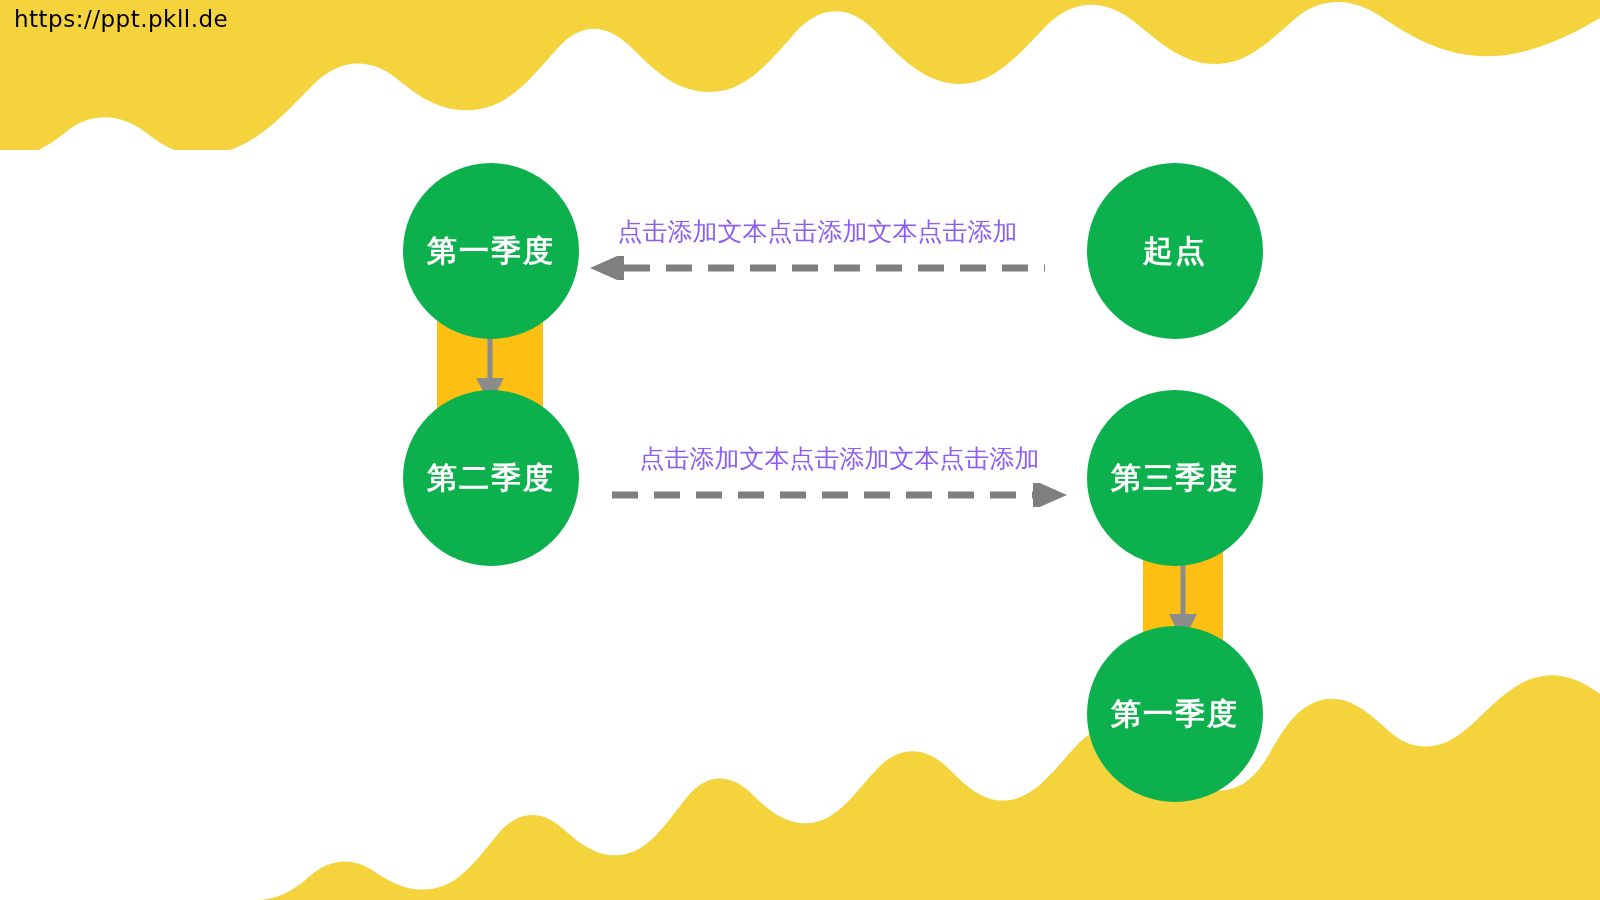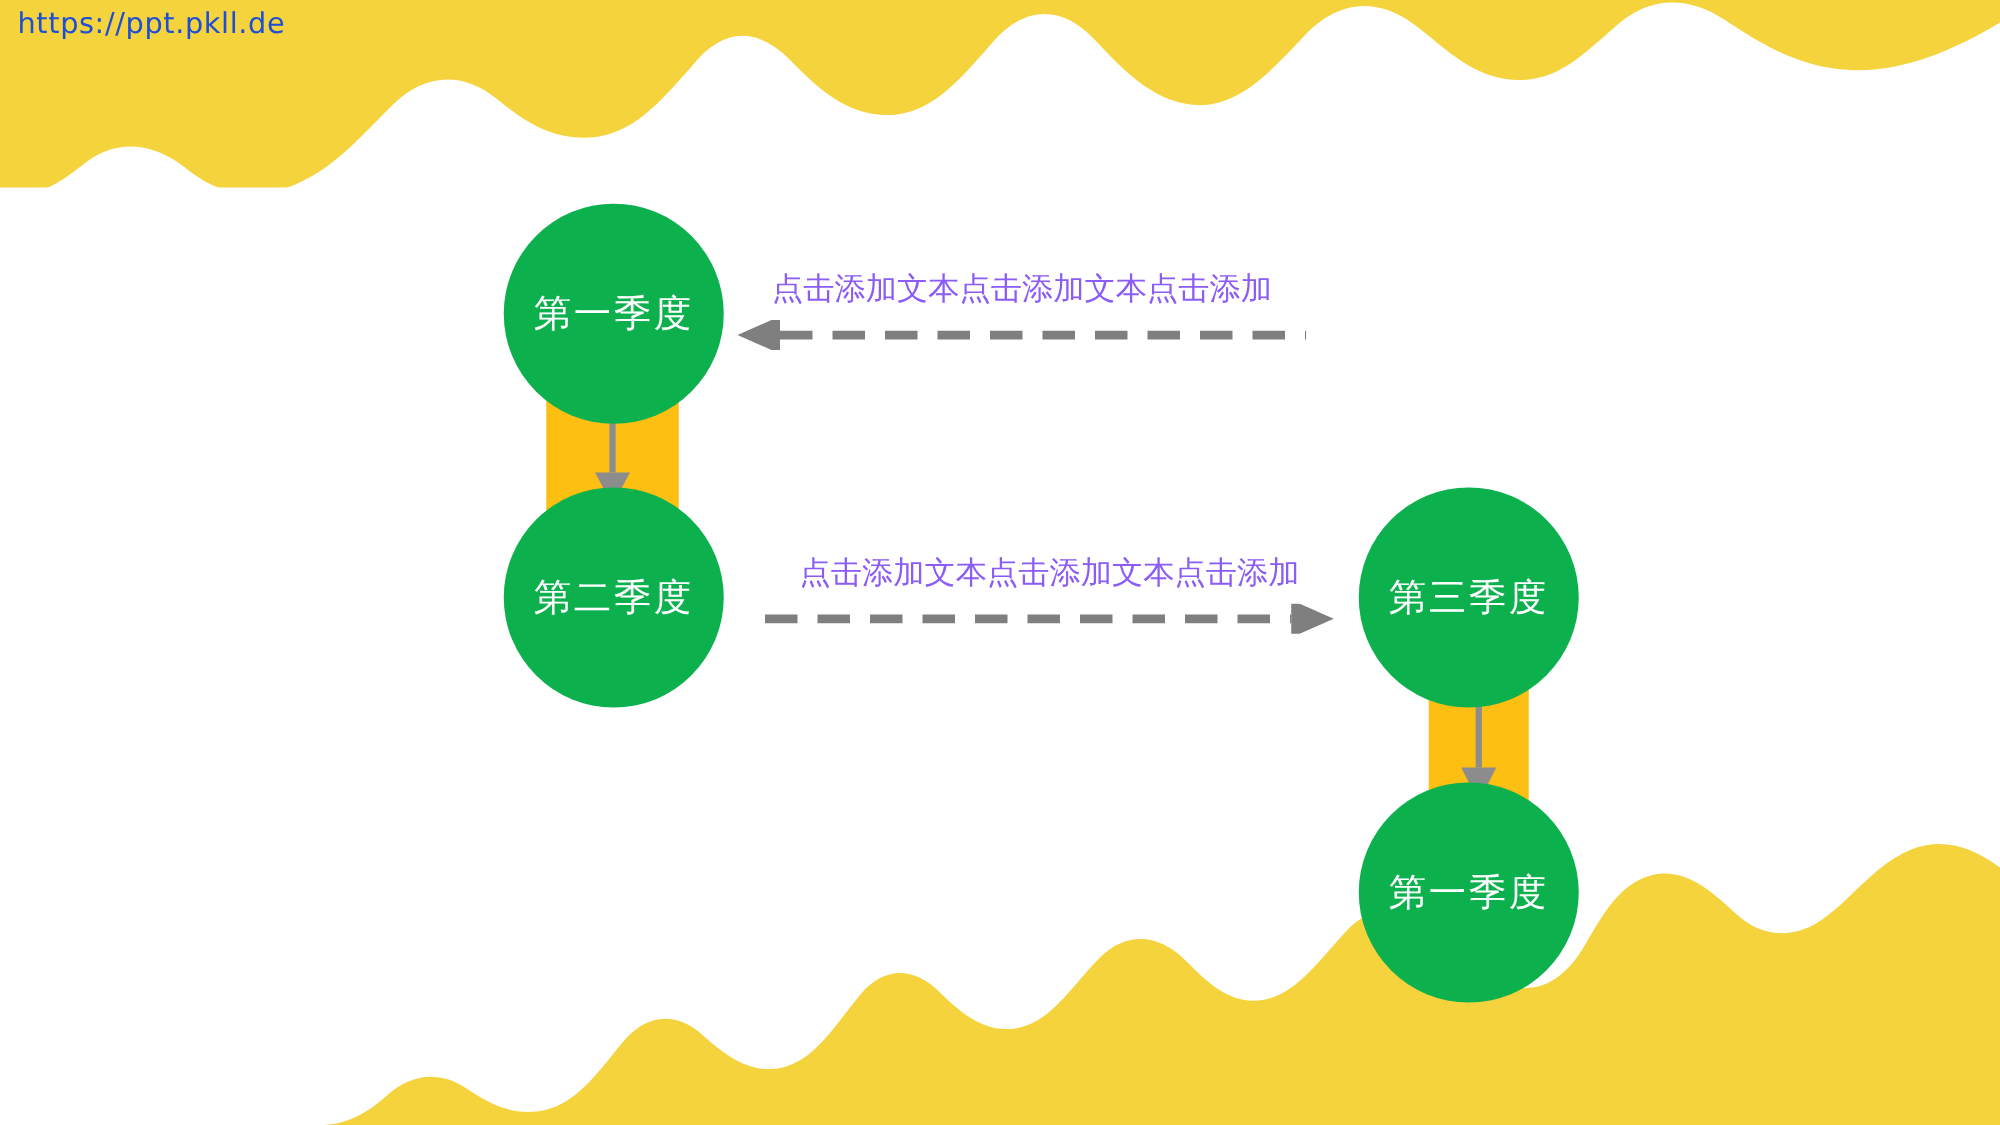--- a/index.html
+++ b/index.html
@@ -26,21 +26,21 @@
   #wave-top { top: 0; height: 150px; }
   #wave-bottom { bottom: 0; height: 230px; }
 
   
   #watermark {
     position: absolute;
     left: 14px;
     top: 6px;
     font-size: 23px;
     letter-spacing: 0.5px;
-    color: #1d4ed8;
+    color: #000000;
     font-family: "DejaVu Sans", sans-serif;
     font-weight: 400;
     white-space: nowrap;
     z-index: 6;
   }
 
   
   .connector {
     position: absolute;
     background: #fcbf12;
@@ -63,21 +63,21 @@
     border-radius: 50%;
     background: #0cb14e;
     display: flex;
     align-items: center;
     justify-content: center;
     z-index: 3;
   }
   .node-label {
     color: #ffffff;
     font-size: 30px;
-    font-weight: 400;
+    font-weight: 700;
     letter-spacing: 2px;
     white-space: nowrap;
     font-family: "Liberation Sans", "DejaVu Sans", sans-serif;
   }
 
   #node-q1    { left: 403px;  top: 163px; width: 176px; height: 176px; }
   #node-start { left: 1087px; top: 163px; width: 176px; height: 176px; }
   #node-q2    { left: 403px;  top: 390px; width: 176px; height: 176px; }
   #node-q3    { left: 1087px; top: 390px; width: 176px; height: 176px; }
   #node-q4    { left: 1087px; top: 626px; width: 176px; height: 176px; }
@@ -179,20 +179,23 @@
   <div class="connector" id="connector-right"></div>
   <svg class="connector-arrow" id="connector-arrow-right" viewBox="0 0 56 92">
     <line x1="28" y1="0" x2="28" y2="62" stroke="#8c8c8c" stroke-width="5"></line>
     <polygon points="14,62 42,62 28,90" fill="#8c8c8c"></polygon>
   </svg>
 
   <div class="node" id="node-q1">
     <span class="node-label">第一季度</span>
   </div>
 
+  <div class="node" id="node-start">
+    <span class="node-label">起点</span>
+  </div>
 
   <div class="node" id="node-q2">
     <span class="node-label">第二季度</span>
   </div>
 
   <div class="node" id="node-q3">
     <span class="node-label">第三季度</span>
   </div>
 
   <div class="node" id="node-q4">

